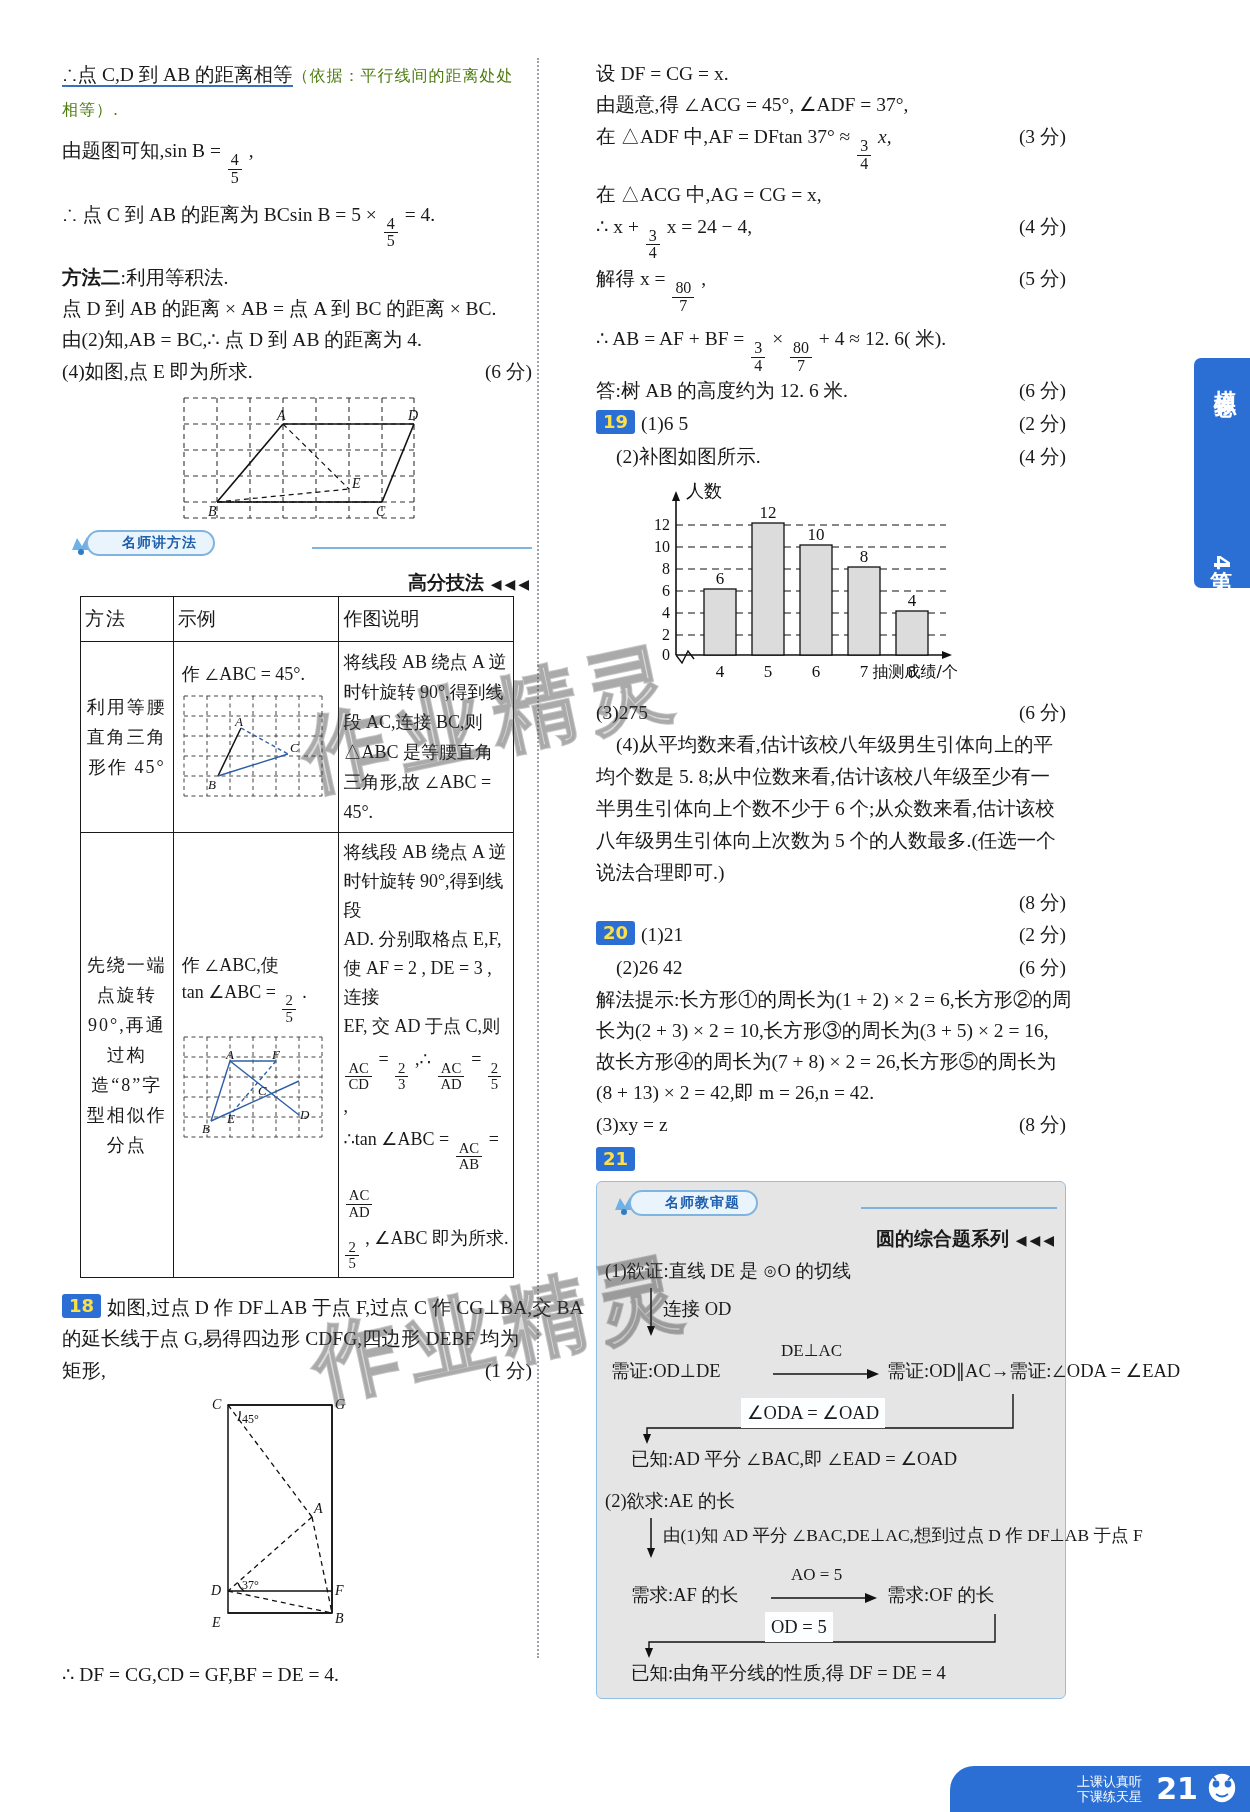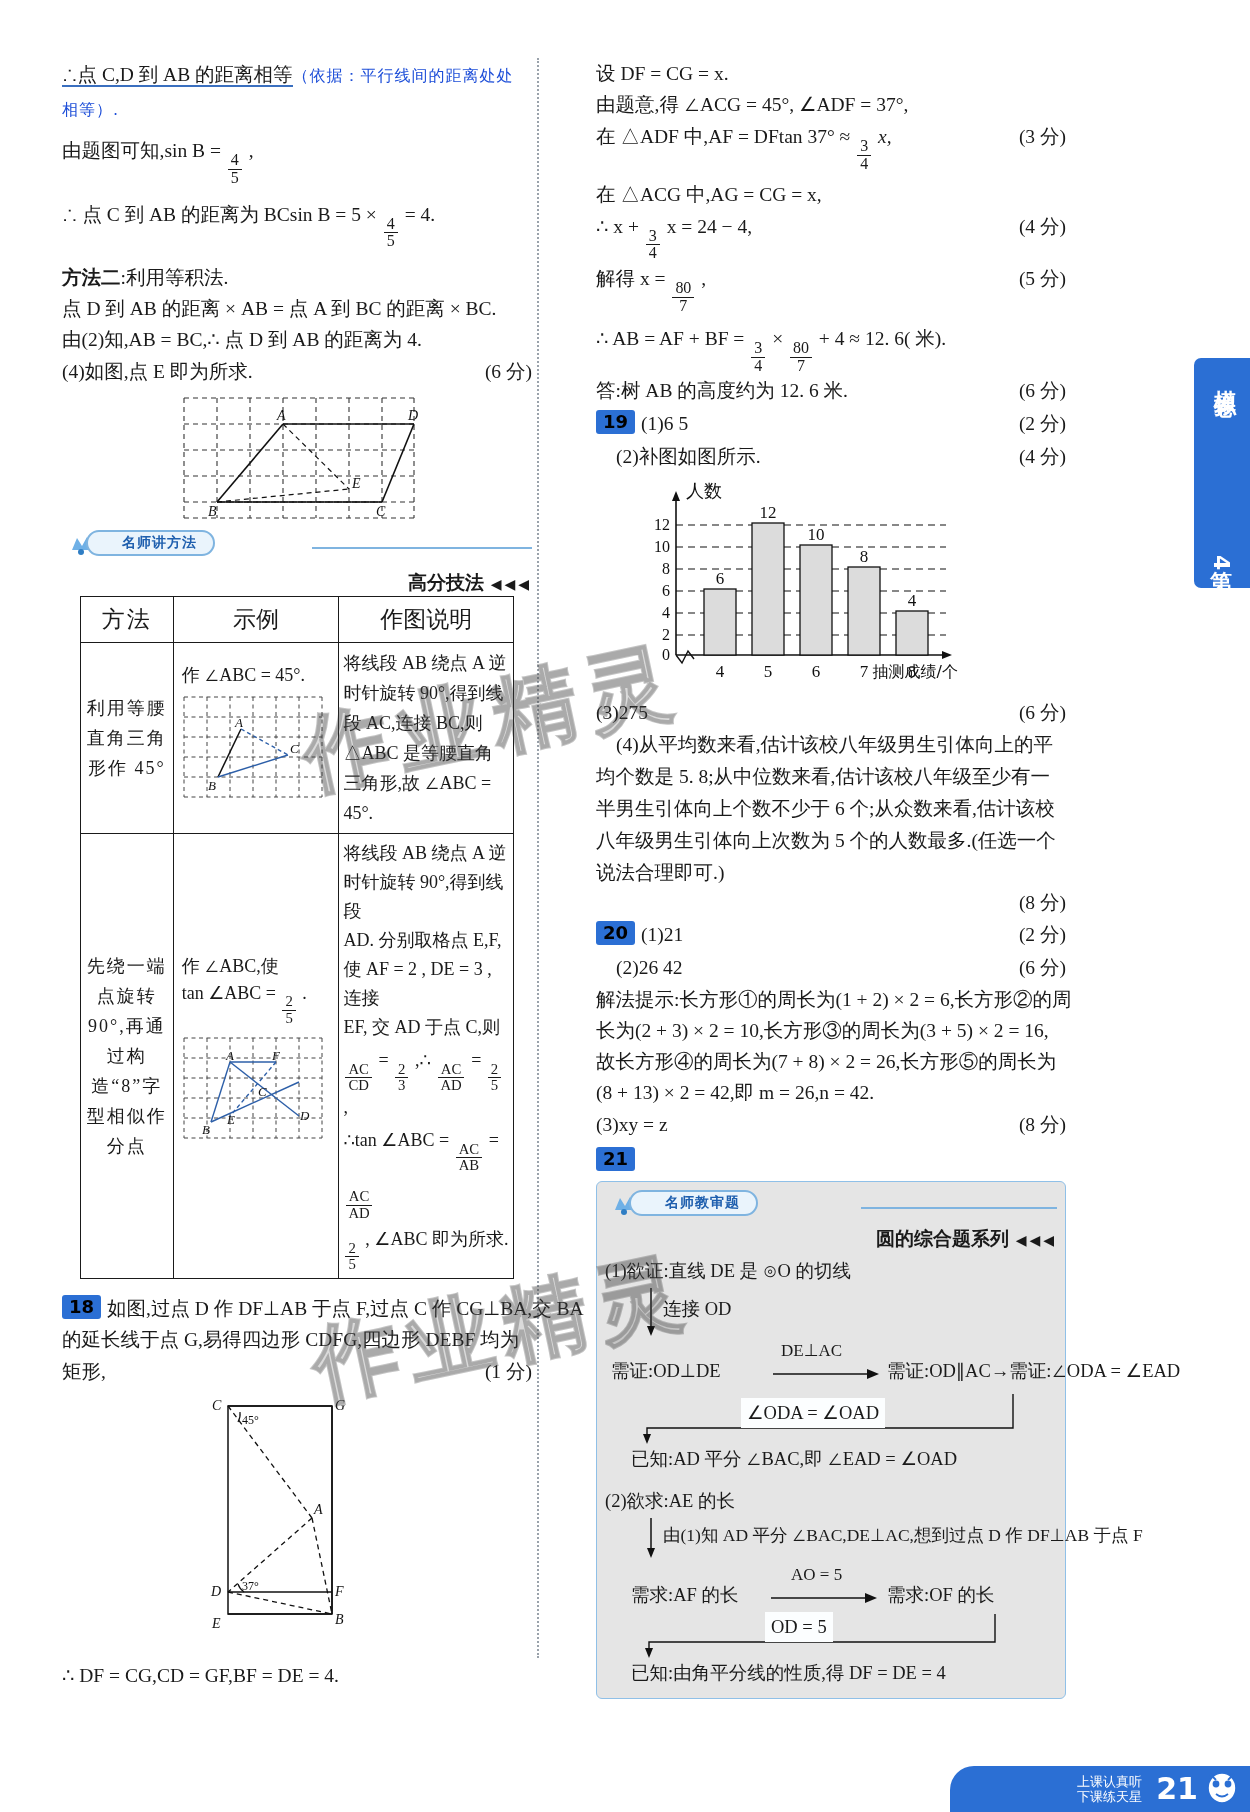--- a/index.html
+++ b/index.html
@@ -18,52 +18,52 @@
   .col-left{left:62px;}
   .col-right{left:596px;}
   .divider{position:absolute;left:537px;top:58px;width:0;height:1600px;
            border-left:2px dotted #9aa2ab;}
 
   
   .ln{font-size:19.5px;line-height:31px;white-space:nowrap;}
   .ln.wrap{white-space:normal;line-height:34px;}
   i,.it{font-style:italic;font-family:"Liberation Serif",serif;}
   .bold{font-weight:bold;}
-  .blue-hand{color:#1d4ed8;font-family:"DejaVu Sans",sans-serif;font-size:16px;letter-spacing:1px;}
+  .blue-hand{color:#4d7c0f;font-family:"DejaVu Sans",sans-serif;font-size:16px;letter-spacing:1px;}
   .rowline{display:flex;justify-content:space-between;align-items:baseline;font-size:19.5px;line-height:33px;}
 
   
   .frac{display:inline-flex;flex-direction:column;align-items:center;
         vertical-align:-0.52em;font-size:0.82em;line-height:1.04;margin:0 2px;}
   .frac .num{border-bottom:1.3px solid #1a1a1a;padding:0 3px;}
   .frac .den{padding:0 3px;}
 
   
-  .qnum{display:inline-block;background:#2b6fd4;color:#000000;font-family:"DejaVu Sans",sans-serif;
+  .qnum{display:inline-block;background:#2b6fd4;color:#fde047;font-family:"DejaVu Sans",sans-serif;
         font-weight:bold;font-size:18px;padding:1px 7px 2px 7px;border-radius:3px;
         line-height:21px;vertical-align:2px;margin-right:6px;}
 
   
   .ms-head{position:relative;height:34px;margin-top:8px;}
   .ms-pill{position:absolute;left:24px;top:0;border:2px solid #7fb4e0;border-radius:17px;
            background:#eaf4fc;padding:2px 16px 2px 34px;font-family:"DejaVu Sans",sans-serif;
            font-weight:bold;color:#1f5fae;font-size:14px;letter-spacing:1px;}
   .ms-icon{position:absolute;left:6px;top:4px;width:26px;height:22px;}
   .ms-rule{position:absolute;left:250px;right:0;top:17px;border-top:2px solid #7fb4e0;}
   .ms-sub{text-align:right;font-family:"DejaVu Sans",sans-serif;font-weight:bold;
           font-size:19px;margin-top:6px;}
   .tri{color:#1a1a1a;font-size:14px;letter-spacing:3px;}
   .ms-title{text-align:center;font-family:"DejaVu Sans",sans-serif;font-weight:bold;
             font-size:19px;margin:8px 0 8px 0;}
 
   
   table.mtab{border-collapse:collapse;width:434px;margin:0 auto;}
   table.mtab td,table.mtab th{border:1.4px solid #1a1a1a;padding:5px 4px;vertical-align:middle;
        font-size:18px;font-family:"Liberation Serif",serif;}
-  table.mtab .hdr{text-align:center;font-size:23px;padding:7px 4px;}
+  table.mtab .hdr{text-align:left;font-size:19px;padding:7px 4px;}
   .c-method{width:86px;text-align:center;letter-spacing:2px;line-height:30px;}
   .c-ex{width:158px;}
   .c-note{width:186px;line-height:30px;}
   .gsvg{display:block;}
 
   
   .chart-wrap{position:relative;width:400px;height:215px;margin:6px auto 2px 18px;}
 
   
   .flow{border:0;margin-top:4px;}

